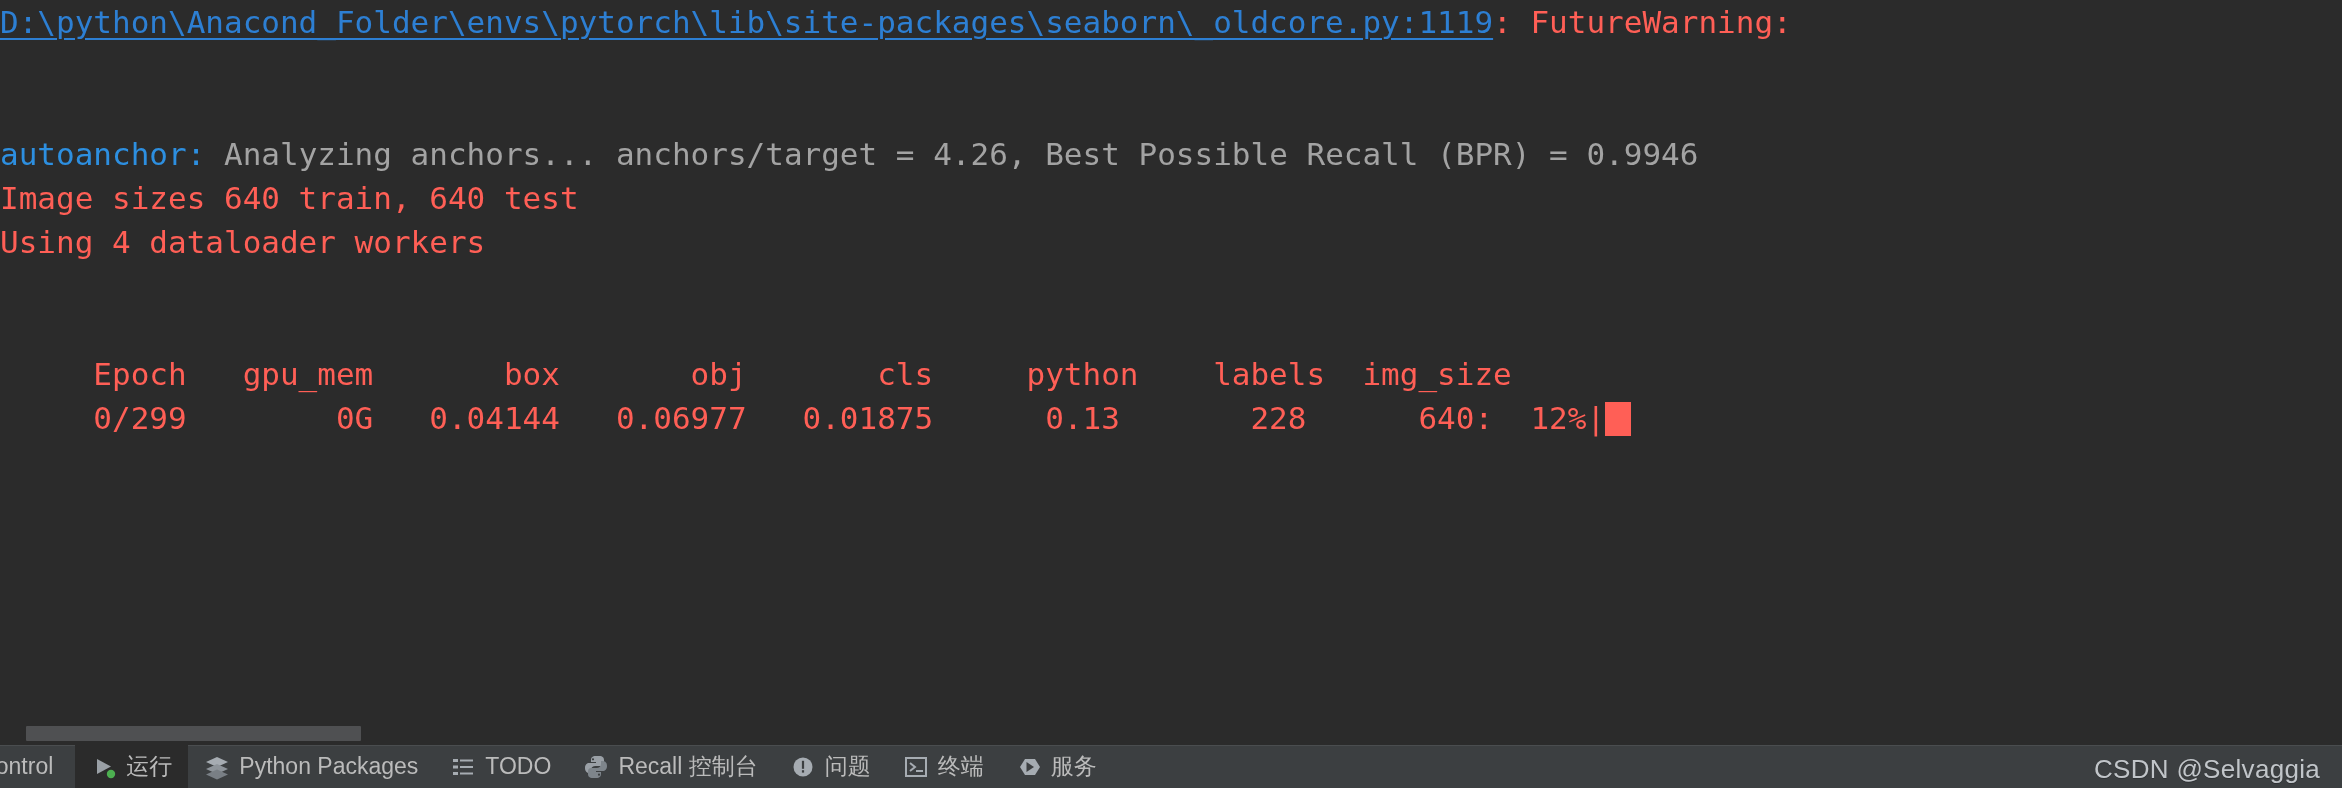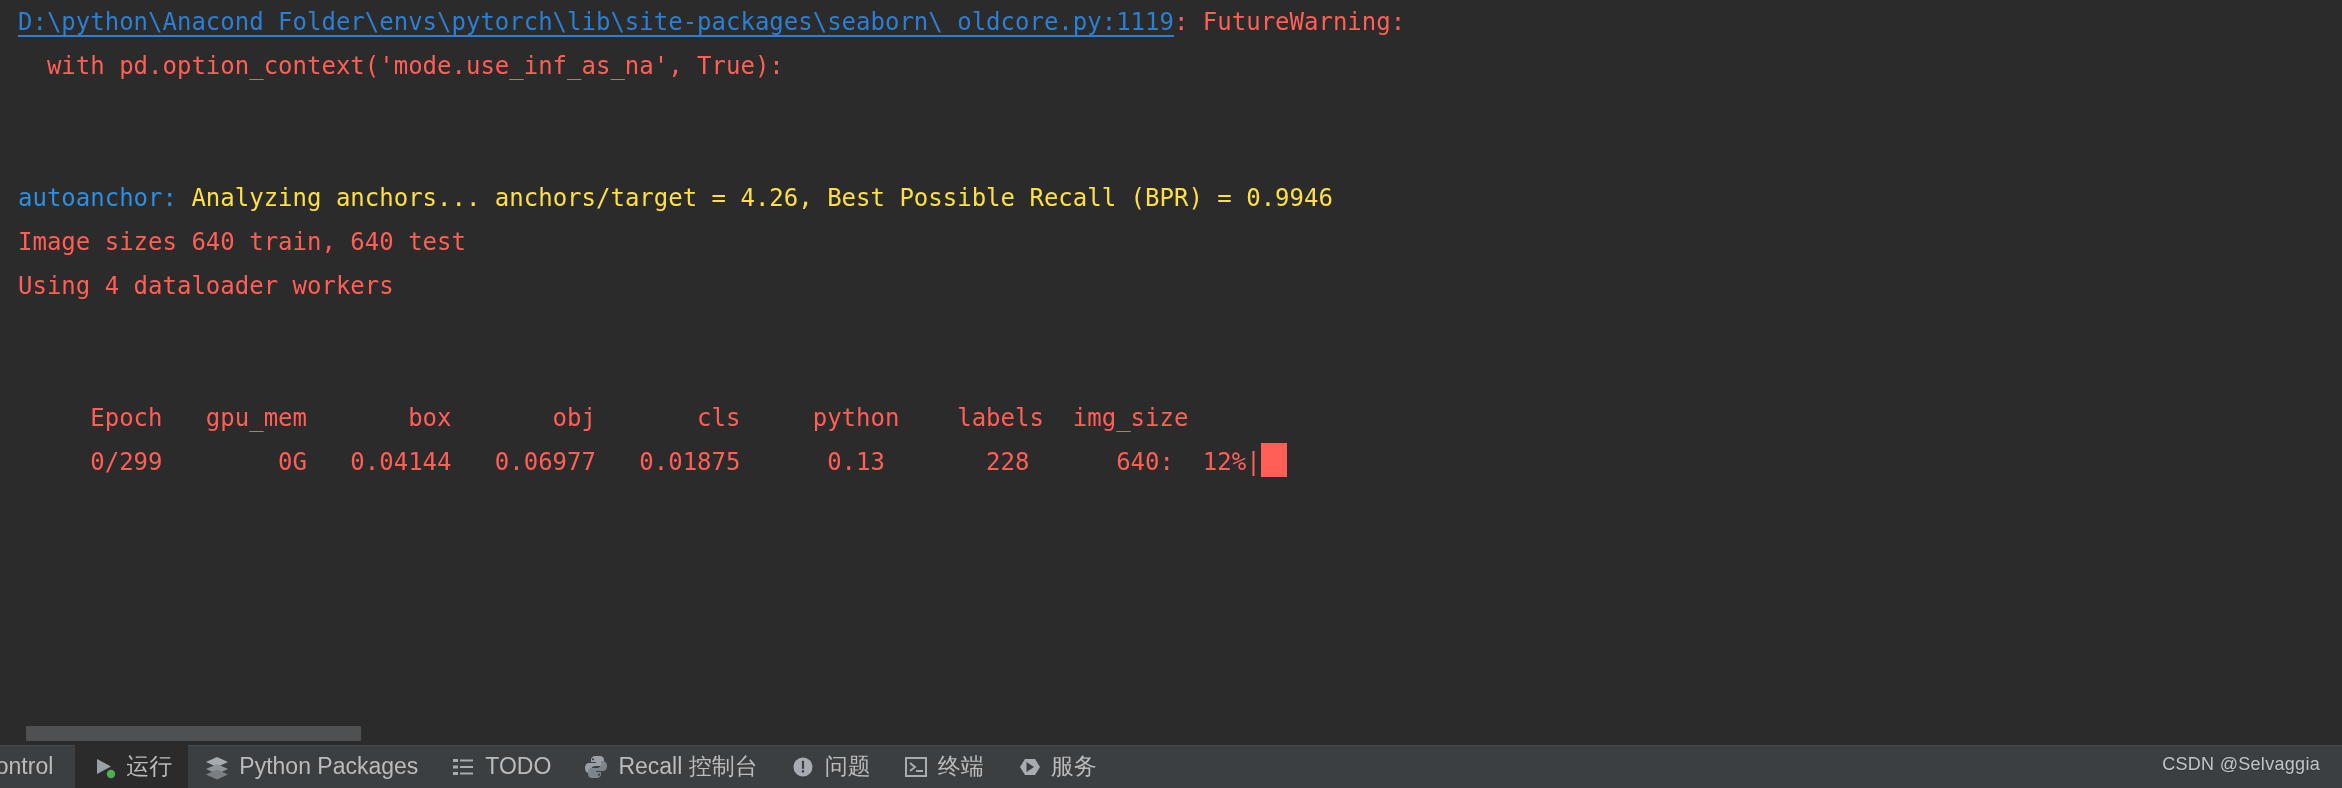--- a/index.html
+++ b/index.html
@@ -26,28 +26,27 @@
     left: 0;
     top: 0;
     width: 2342px;
     height: 720px;
     background: #2b2b2b;
     overflow: hidden;
     padding: 0;
   }
   .line {
     font-family: "DejaVu Sans Mono", monospace;
-    font-size: 24px;
+    font-size: 31px;
     line-height: 44px;
     white-space: pre;
-    padding-left: 18px;
     letter-spacing: 0px;
   }
   .red     { color: #ff5f56; }
-  .gray    { color: #fde047; }
+  .gray    { color: #a3a3a3; }
   .link    {
     color: #2d7fd3;
     text-decoration: underline;
     text-underline-offset: 5px;
     text-decoration-thickness: 2px;
     cursor: pointer;
   }
   .anchorkey {
     color: #2d8fe0;
     font-weight: normal;
@@ -121,37 +120,36 @@
     padding-left: 0;
     margin-left: -40px;
     padding-right: 22px;
   }
   #watermark {
     position: absolute;
     right: 22px;
     top: 754px;
     color: #c9cdd1;
     font-family: "Liberation Sans", sans-serif;
-    font-size: 18px;
+    font-size: 26px;
     letter-spacing: .3px;
     opacity: .95;
     text-shadow: 0 1px 0 #2f3234;
     margin-left: 28px;
   }
 </style>
 </head>
 <body>
 
 <div id="app">
 
   <div id="console">
 
     <div class="line"><span class="link">D:\python\Anacond_Folder\envs\pytorch\lib\site-packages\seaborn\_oldcore.py:1119</span><span class="red">: FutureWarning:</span></div>
 
-    <div class="line red">  with pd.option_context('mode.use_inf_as_na', True):</div>
 
     <div class="line blank"></div>
     <div class="line blank"></div>
 
     <div class="line"><span class="anchorkey">autoanchor:</span><span class="gray"> Analyzing anchors... anchors/target = 4.26, Best Possible Recall (BPR) = 0.9946</span></div>
 
     <div class="line red">Image sizes 640 train, 640 test</div>
     <div class="line red">Using 4 dataloader workers</div>
 
     <div class="line blank"></div>

